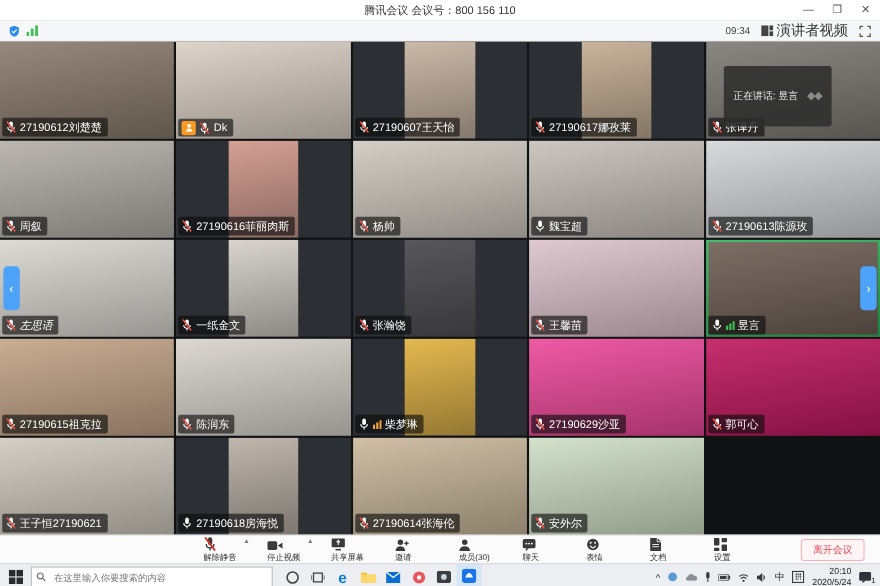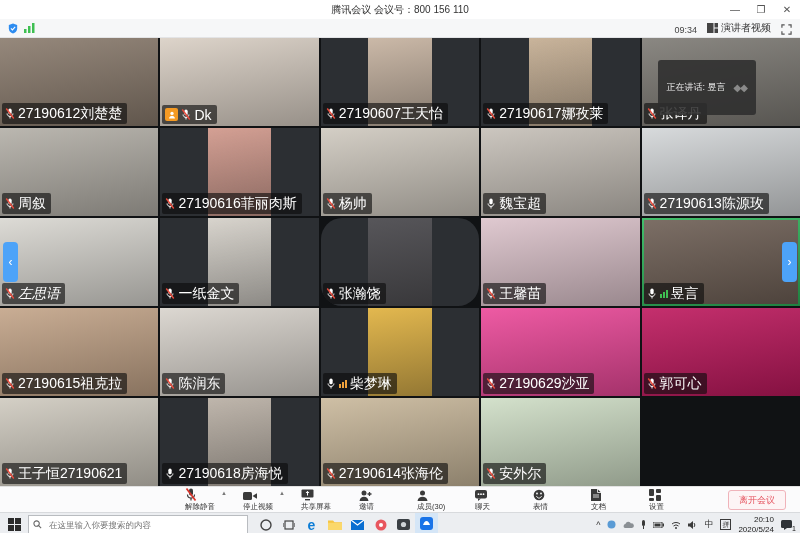--- a/index.html
+++ b/index.html
@@ -4,32 +4,32 @@
 <style>
   html,body{margin:0;padding:0;width:800px;height:533px;overflow:hidden;
     font-family:"Liberation Sans","DejaVu Sans",sans-serif;background:#101214;}
   
   .titlebar{height:19px;background:#ffffff;display:flex;align-items:center;position:relative;}
   .titlebar .title{position:absolute;left:0;right:0;text-align:center;font-size:10px;color:#333;}
   .win-controls{margin-left:auto;display:flex;z-index:2;}
   .win-controls span{width:26px;text-align:center;font-size:10px;color:#555;line-height:19px;cursor:default;}
   
   .meetbar{height:18px;background:#f6f7f8;border-bottom:1px solid #e3e4e6;display:flex;align-items:center;padding:0 8px;gap:6px;}
-  .meetbar .right{margin-left:auto;display:flex;align-items:flex-end;gap:10px;}
+  .meetbar .right{margin-left:auto;display:flex;align-items:center;gap:10px;}
   .duration{font-size:9px;color:#444;}
-  .layout-toggle{display:flex;align-items:center;gap:3px;font-size:10px;color:#333;cursor:pointer;}
+  .layout-toggle{display:flex;align-items:center;gap:3px;font-size:13px;color:#333;cursor:pointer;}
   
   .grid{position:relative;height:448px;display:grid;grid-template-columns:repeat(5,1fr);
     grid-template-rows:repeat(5,1fr);gap:2px;background:#101214;}
   .tile{position:relative;background-color:#36393e;overflow:hidden;}
   .tile .shade{position:absolute;inset:0;background:linear-gradient(170deg,rgba(255,255,255,.10),rgba(0,0,0,.30));}
   .tile .strip{position:absolute;top:0;bottom:0;left:30%;width:40%;}
   .tile.active{box-shadow:inset 0 0 0 2px #2eb85c;}
   .name-label{position:absolute;left:2px;bottom:2px;display:flex;align-items:center;gap:3px;
-    background:rgba(12,12,12,.62);color:#fff;font-size:14px;padding:1.5px 5px 1.5px 3px;border-radius:2px;white-space:nowrap;z-index:3;}
+    background:rgba(12,12,12,.62);color:#fff;font-size:10px;padding:1.5px 5px 1.5px 3px;border-radius:2px;white-space:nowrap;z-index:3;}
   .host-badge{width:13px;height:13px;background:#f59a23;border-radius:2px;display:flex;align-items:center;justify-content:center;}
   .toast{position:absolute;top:22px;left:16px;background:rgba(45,45,45,.88);color:#e8e8e8;font-size:9px;
     padding:21px 9px;border-radius:3px;display:flex;align-items:center;gap:8px;z-index:4;}
   .toast .wave{color:#8a8a8a;font-size:10px;letter-spacing:-1px;}
   .nav-arrow{position:absolute;top:204px;width:15px;height:40px;background:#4da3f8;border-radius:4px;
     color:#fff;display:flex;align-items:center;justify-content:center;font-size:12px;cursor:pointer;z-index:5;}
   .nav-arrow.left{left:3px;}
   .nav-arrow.right{right:3px;}
   
   .toolbar{height:25px;background:#fbfbfc;border-top:1px solid #e2e2e2;display:flex;align-items:center;position:relative;}
@@ -246,21 +246,21 @@
       <div class="name-label">
         <svg width="10" height="11" viewBox="0 0 12 13">
           <rect x="4" y="0.5" width="4" height="7" rx="2" fill="#fff"></rect>
           <path d="M2.5 6.5c0 2.2 1.6 3.5 3.5 3.5s3.5-1.3 3.5-3.5" fill="none" stroke="#fff" stroke-width="1.2"></path>
           <line x1="6" y1="10" x2="6" y2="12.5" stroke="#fff" stroke-width="1.2"></line>
           <line x1="1.5" y1="0.5" x2="10.5" y2="12.5" stroke="#e84b3c" stroke-width="1.7"></line>
         </svg>
         <span>一纸金文</span>
       </div>
     </div>
-    <div class="tile" style="background-color: rgb(44, 47, 51); border-radius: 21px;">
+    <div class="tile" style="background-color: rgb(44, 47, 51);">
       <div class="strip" style="background: linear-gradient(170deg, rgb(87, 86, 90), rgba(0, 0, 0, 0.35)), rgb(87, 86, 90);"></div>
       <div class="name-label">
         <svg width="10" height="11" viewBox="0 0 12 13">
           <rect x="4" y="0.5" width="4" height="7" rx="2" fill="#fff"></rect>
           <path d="M2.5 6.5c0 2.2 1.6 3.5 3.5 3.5s3.5-1.3 3.5-3.5" fill="none" stroke="#fff" stroke-width="1.2"></path>
           <line x1="6" y1="10" x2="6" y2="12.5" stroke="#fff" stroke-width="1.2"></line>
           <line x1="1.5" y1="0.5" x2="10.5" y2="12.5" stroke="#e84b3c" stroke-width="1.7"></line>
         </svg>
         <span>张瀚饶</span>
       </div>

